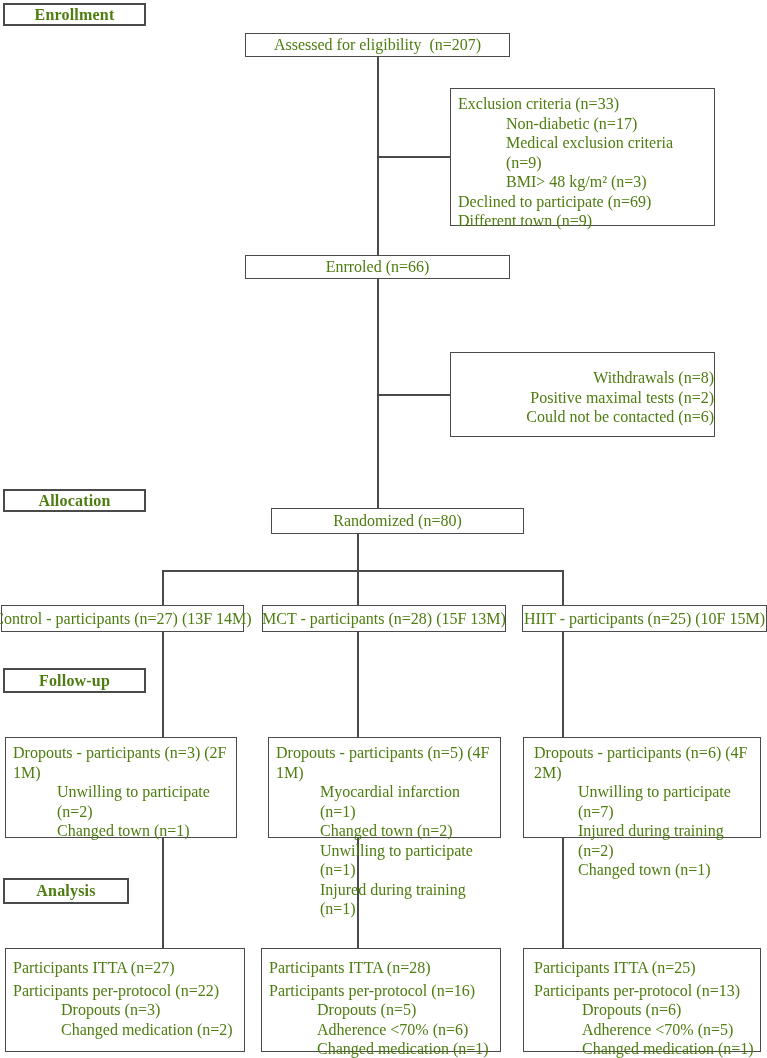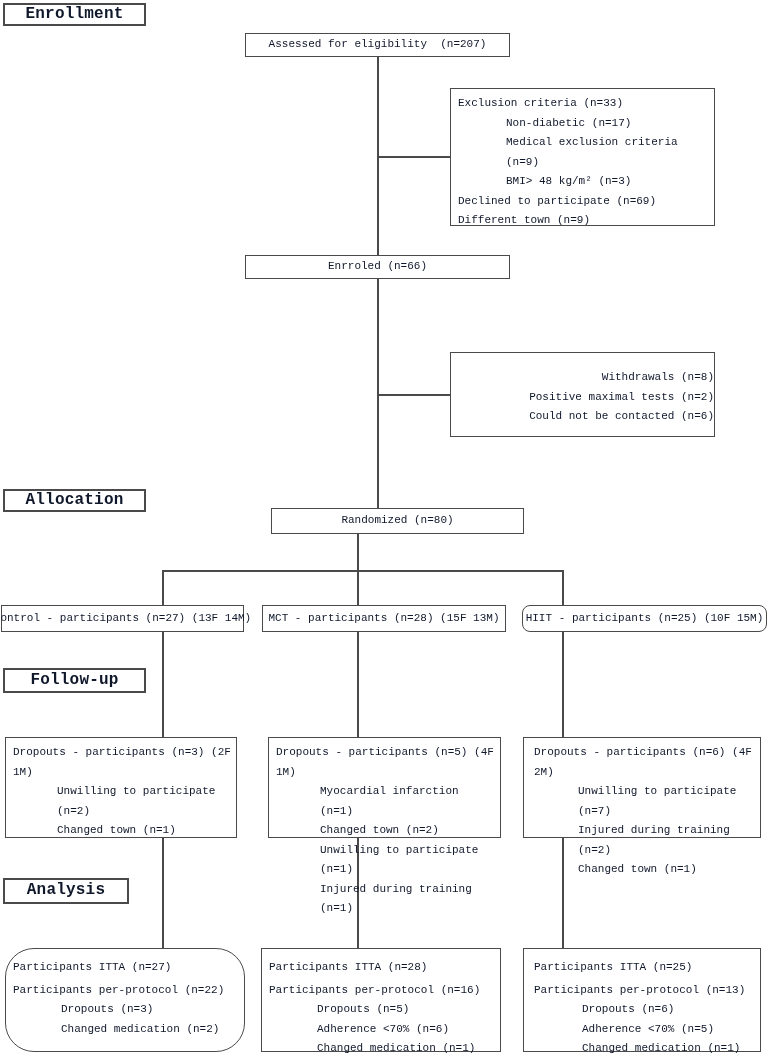--- a/index.html
+++ b/index.html
@@ -1,29 +1,29 @@
 <!DOCTYPE html>
 <html><head>
 <meta charset="utf-8">
 <style>
   html,body{margin:0;padding:0;background:#ffffff;}
   #canvas{
     position:relative;
     width:767px;height:1058px;
     background:#ffffff;
-    font-family:Liberation Mono, monospace;
-    color:#0f172a;
+    font-family:Liberation Serif, serif;
+    color:#4d7c0f;
     overflow:hidden;
   }
   .box{
     position:absolute;
     border:1.5px solid #4a4a4a;
     background:#ffffff;
     box-sizing:border-box;
-    font-size:11px;
+    font-size:16px;
     line-height:19.5px;
   }
   .stage{
     border:2px solid #4a4a4a;
     font-weight:bold;
     font-size:16px;
     display:flex;align-items:center;justify-content:center;
     letter-spacing:0.2px;
   }
   .center-box{
@@ -78,42 +78,42 @@
   </div>
 
   <div class="box" style="left:450px;top:352px;width:265px;height:85px;padding:15px 0 0 37px;text-align:right;">
     <div>Withdrawals (n=8)</div>
     <div>Positive maximal tests (n=2)</div>
     <div>Could not be contacted (n=6)</div>
   </div>
 
   <div class="box center-box" style="left:1px;top:605px;width:243px;height:27px;">Control - participants (n=27) (13F 14M)</div>
   <div class="box center-box" style="left:262px;top:605px;width:244px;height:27px;">MCT - participants (n=28) (15F 13M)</div>
-  <div class="box center-box" style="left:522px;top:605px;width:245px;height:27px;border-radius:8px;">HIIT - participants (n=25) (10F 15M)</div>
+  <div class="box center-box" style="left:522px;top:605px;width:245px;height:27px;">HIIT - participants (n=25) (10F 15M)</div>
 
   <div class="box multi" style="left:5px;top:737px;width:232px;height:101px;">
     <div>Dropouts - participants (n=3) (2F 1M)</div>
     <div class="indent44">Unwilling to participate (n=2)</div>
     <div class="indent44">Changed town (n=1)</div>
   </div>
   <div class="box multi" style="left:268px;top:737px;width:233px;height:101px;">
     <div>Dropouts - participants (n=5) (4F 1M)</div>
     <div class="indent44">Myocardial infarction (n=1)</div>
     <div class="indent44">Changed town (n=2)</div>
     <div class="indent44">Unwilling to participate (n=1)</div>
     <div class="indent44">Injured during training (n=1)</div>
   </div>
   <div class="box multi" style="left:523px;top:737px;width:238px;height:101px;padding-left:10px;">
     <div>Dropouts - participants (n=6) (4F 2M)</div>
     <div class="indent44">Unwilling to participate (n=7)</div>
     <div class="indent44">Injured during training (n=2)</div>
     <div class="indent44">Changed town (n=1)</div>
   </div>
 
-  <div class="box multi" style="left:5px;top:948px;width:240px;height:104px;padding-top:9px;border-radius:29px;">
+  <div class="box multi" style="left:5px;top:948px;width:240px;height:104px;padding-top:9px;">
     <div class="gap-after">Participants ITTA (n=27)</div>
     <div>Participants per-protocol (n=22)</div>
     <div class="indent">Dropouts (n=3)</div>
     <div class="indent">Changed medication (n=2)</div>
   </div>
   <div class="box multi" style="left:261px;top:948px;width:240px;height:104px;padding-top:9px;">
     <div class="gap-after">Participants ITTA (n=28)</div>
     <div>Participants per-protocol (n=16)</div>
     <div class="indent">Dropouts (n=5)</div>
     <div class="indent">Adherence &lt;70% (n=6)</div>

